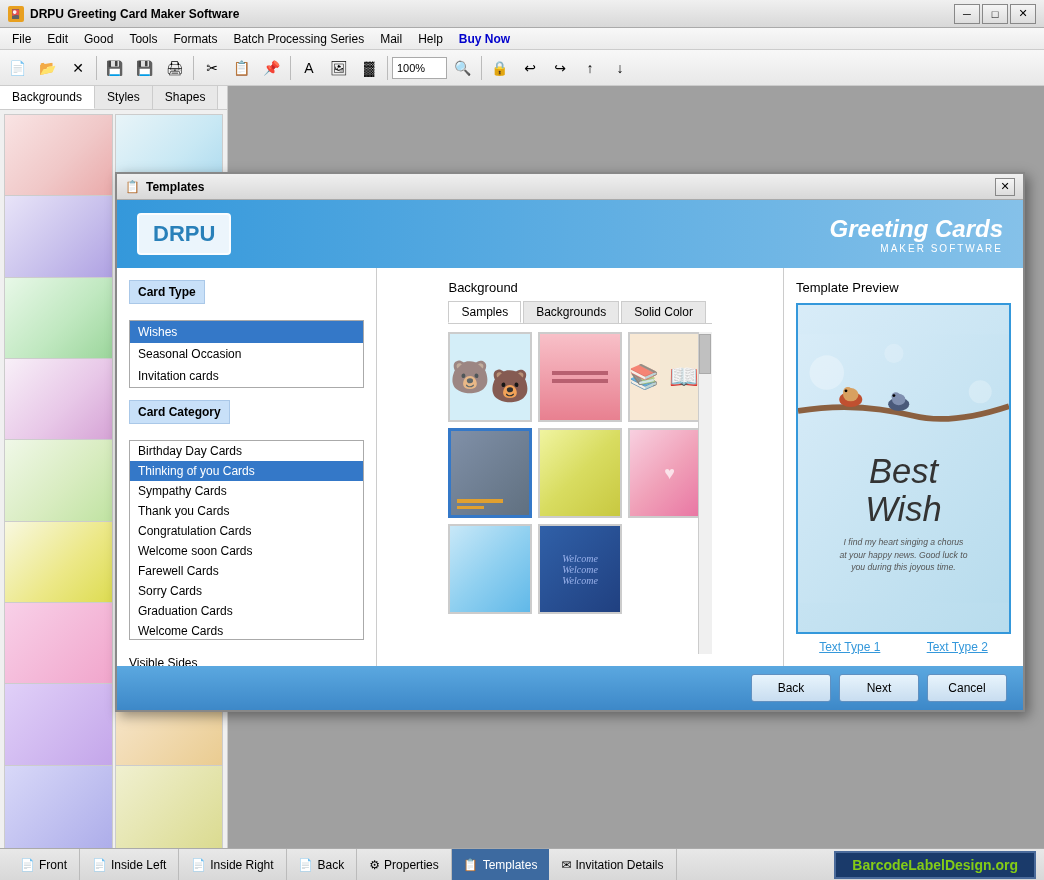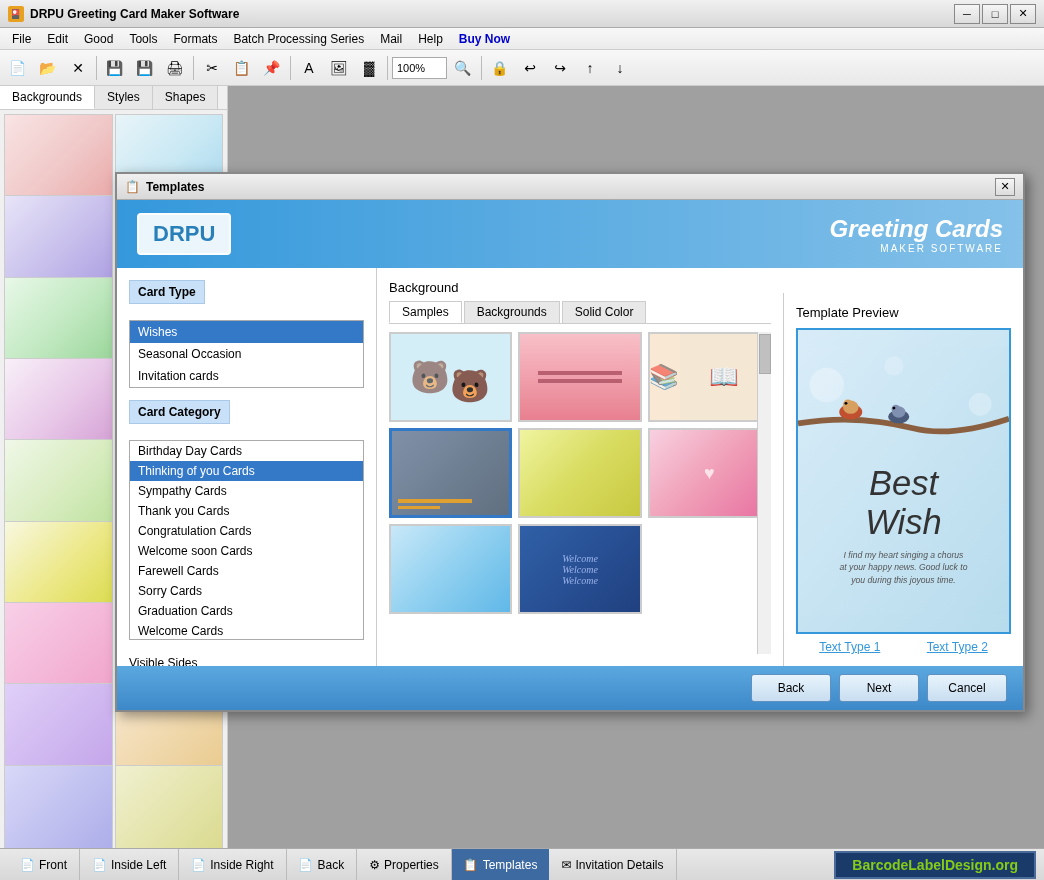--- a/index.html
+++ b/index.html
@@ -198,20 +198,21 @@
     .radio-group { display: flex; flex-direction: column; gap: 4px; }
     .radio-item { display: flex; align-items: flex-end; gap: 12px; font-size: 12px; cursor: pointer; }
     .radio-item input { cursor: pointer; }
 
     
     .dialog-right {
       flex: 1;
       display: flex;
       flex-direction: column;
       padding: 12px;
+      align-items: center;
     }
 
     .background-section { flex: 1; display: flex; flex-direction: column; }
     .bg-section-title { font-size: 13px; margin-bottom: 6px; }
     .bg-tabs { display: flex; border-bottom: 1px solid #ccc; margin-bottom: 8px; }
     .bg-tab {
       padding: 3px 12px;
       border: 1px solid #ccc;
       border-bottom: none;
       cursor: pointer;
@@ -245,21 +246,20 @@
     .sample-3 { background: #f8e8d4; display: flex; align-items: center; justify-content: center; }
     .sample-3::before { content: '📚'; font-size: 24px; opacity: 0.6; }
 
     
     .template-preview-section {
       width: 240px;
       border-left: 1px solid #ccc;
       padding: 12px;
       display: flex;
       flex-direction: column;
-      margin-top: 25px;
     }
     .preview-title { font-size: 13px; margin-bottom: 8px; }
     .preview-image {
       flex: 1;
       border: 2px solid #3498db;
       overflow: hidden;
       position: relative;
       background: linear-gradient(135deg, #d8ecf8, #b8dced);
     }
     .text-type-links {

